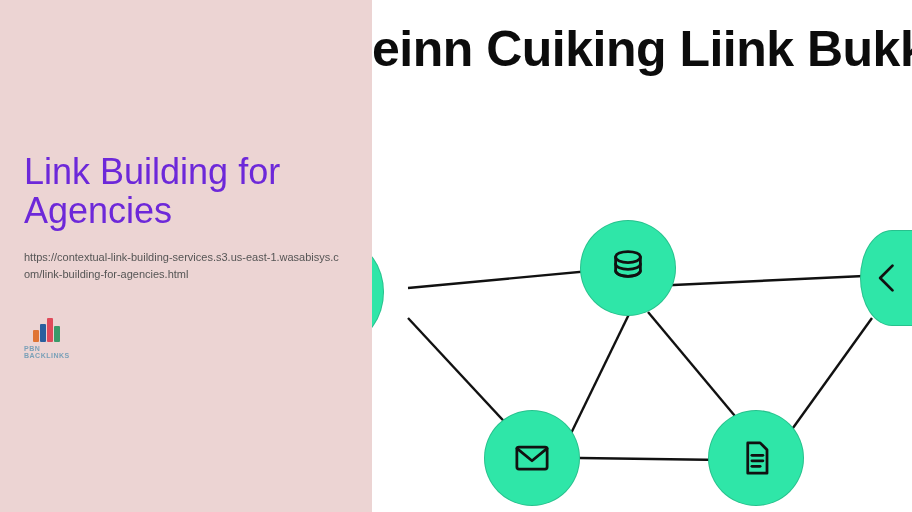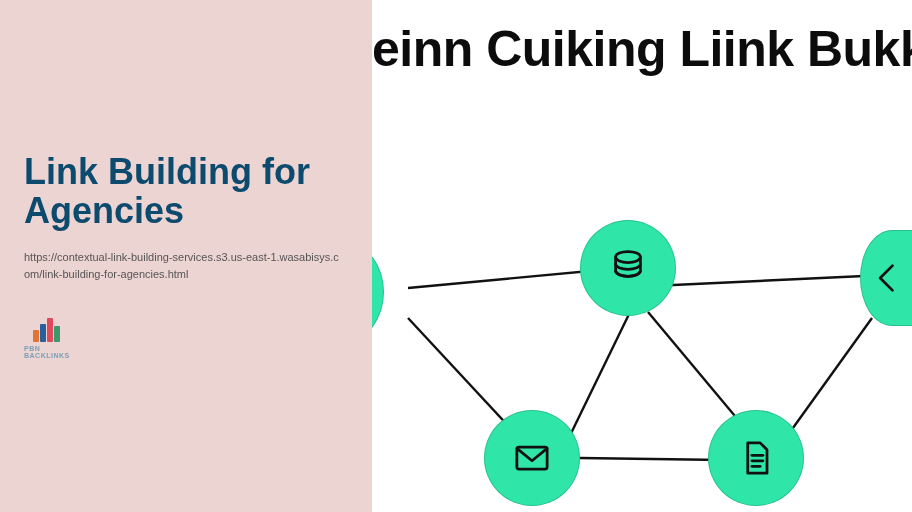--- a/index.html
+++ b/index.html
@@ -15,22 +15,22 @@
       width: 372px;
       height: 100%;
       background: #ecd4d3;
       padding: 28px 14px 28px 24px;
       display: flex;
       flex-direction: column;
       justify-content: center;
     }
     .left-title {
       font-size: 36px;
-      font-weight: 700;
-      color: #0c4a6e;
+      font-weight: 400;
+      color: #6d28d9;
       line-height: 1.08;
       margin-bottom: 18px;
     }
     .left-url {
       font-size: 11px;
       color: #555;
       line-height: 1.55;
       word-break: break-all;
       margin-bottom: 34px;
       max-width: 320px;

